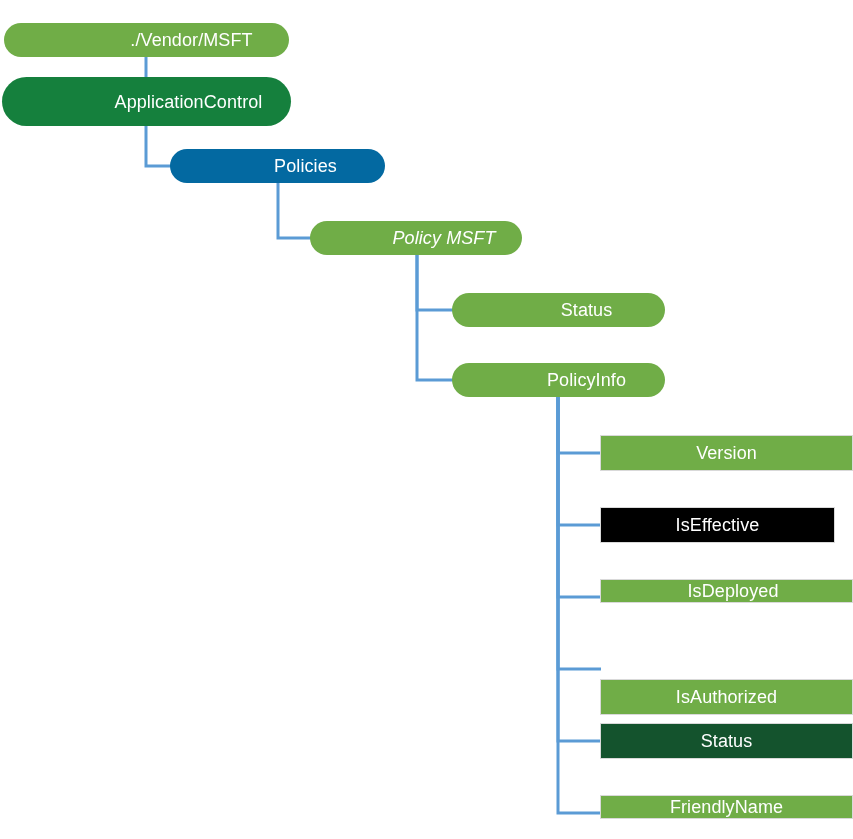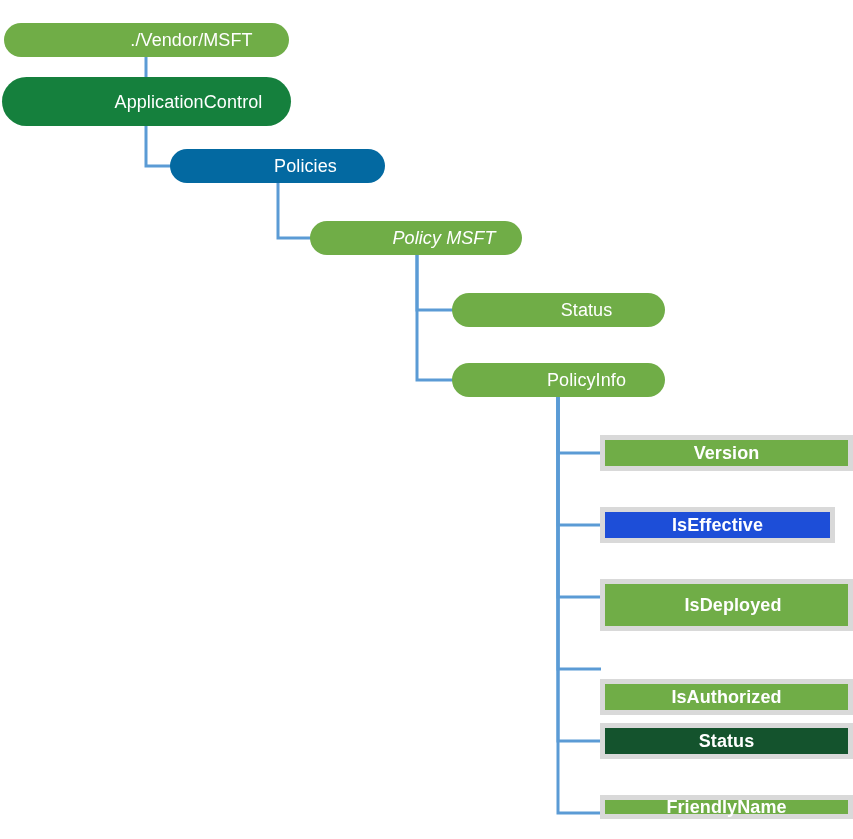--- a/index.html
+++ b/index.html
@@ -36,22 +36,21 @@
     font-size: 18px;
     line-height: 1;
     letter-spacing: 0.1px;
     white-space: nowrap;
     user-select: none;
   }
   .node.pill {
     border-radius: 999px;
   }
   .node.rect {
-    border: 5px solid #4d7c0f;
-    font-weight: bold;
+    border: 1px solid #4d7c0f;
   }
   .node.italic {
     font-style: italic;
   }
   .node-label {
     display: block;
     pointer-events: none;
   }
 </style>
 </head>
@@ -86,24 +85,24 @@
       </div>
       <div class="node pill" style="left: 452px; top: 293px; width: 213px; height: 34px; background: rgb(112, 173, 71); color: rgb(255, 255, 255); padding-left: 56px;">
         <span class="node-label">Status</span>
       </div>
       <div class="node pill" style="left: 452px; top: 363px; width: 213px; height: 34px; background: rgb(112, 173, 71); color: rgb(255, 255, 255); padding-left: 56px; justify-content: center;">
         <span class="node-label">PolicyInfo</span>
       </div>
       <div class="node rect" style="left: 600px; top: 435px; width: 253px; height: 36px; background: rgb(112, 173, 71); color: rgb(255, 255, 255); border-color: rgb(217, 217, 217);">
         <span class="node-label">Version</span>
       </div>
-      <div class="node rect" style="left: 600px; top: 507px; width: 235px; height: 36px; background: #1d4ed8; color: rgb(255, 255, 255); border-color: rgb(217, 217, 217);">
+      <div class="node rect" style="left: 600px; top: 507px; width: 235px; height: 36px; background: #000000; color: rgb(255, 255, 255); border-color: rgb(217, 217, 217);">
         <span class="node-label">IsEffective</span>
       </div>
-      <div class="node rect" style="left: 600px; top: 579px; width: 253px; height: 52px; background: rgb(112, 173, 71); color: rgb(255, 255, 255); border-color: rgb(217, 217, 217); padding-left: 13px;">
+      <div class="node rect" style="left: 600px; top: 579px; width: 253px; height: 24px; background: rgb(112, 173, 71); color: rgb(255, 255, 255); border-color: rgb(217, 217, 217); padding-left: 13px;">
         <span class="node-label">IsDeployed</span>
       </div>
       <div class="node rect" style="left: 600px; top: 651px; width: 253px; height: 36px; background: rgb(112, 173, 71); color: rgb(255, 255, 255); border-color: rgb(217, 217, 217); margin-top: 28px;">
         <span class="node-label">IsAuthorized</span>
       </div>
       <div class="node rect" style="left: 600px; top: 723px; width: 253px; height: 36px; background: #14532d; color: rgb(255, 255, 255); border-color: rgb(217, 217, 217);">
         <span class="node-label">Status</span>
       </div>
       <div class="node rect" style="left: 600px; top: 795px; width: 253px; height: 24px; background: rgb(112, 173, 71); color: rgb(255, 255, 255); border-color: rgb(217, 217, 217);">
         <span class="node-label">FriendlyName</span>

